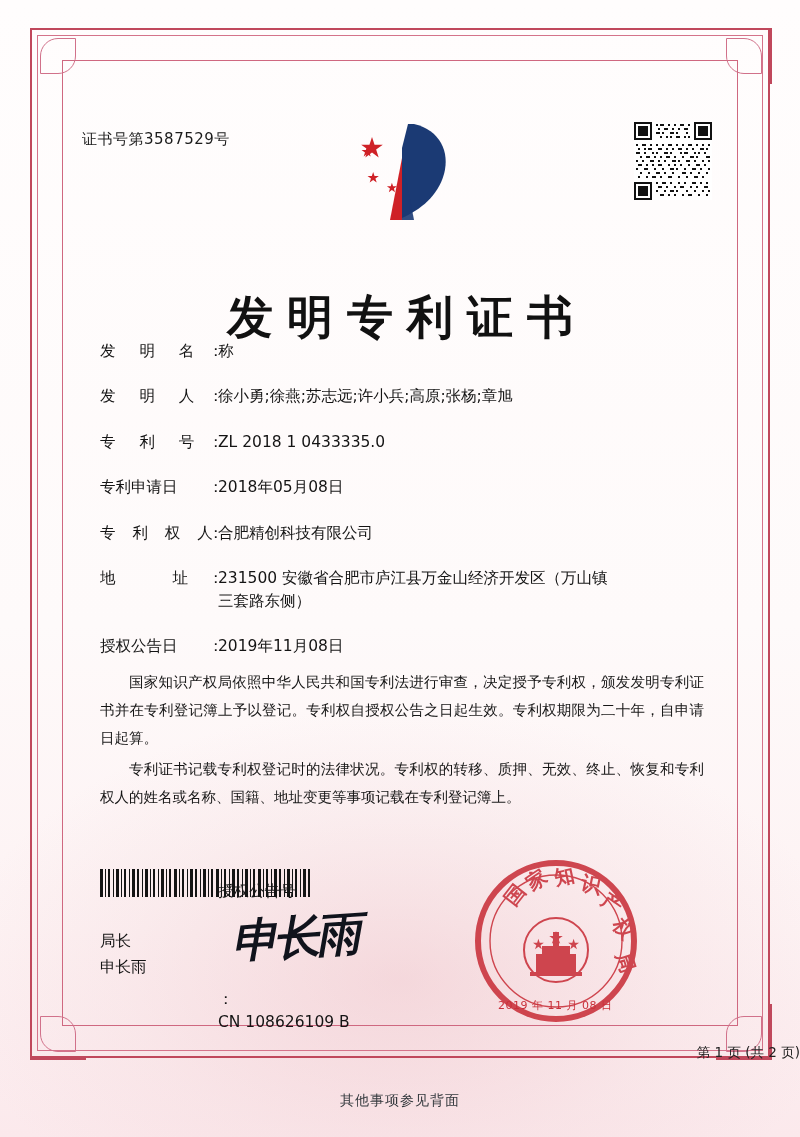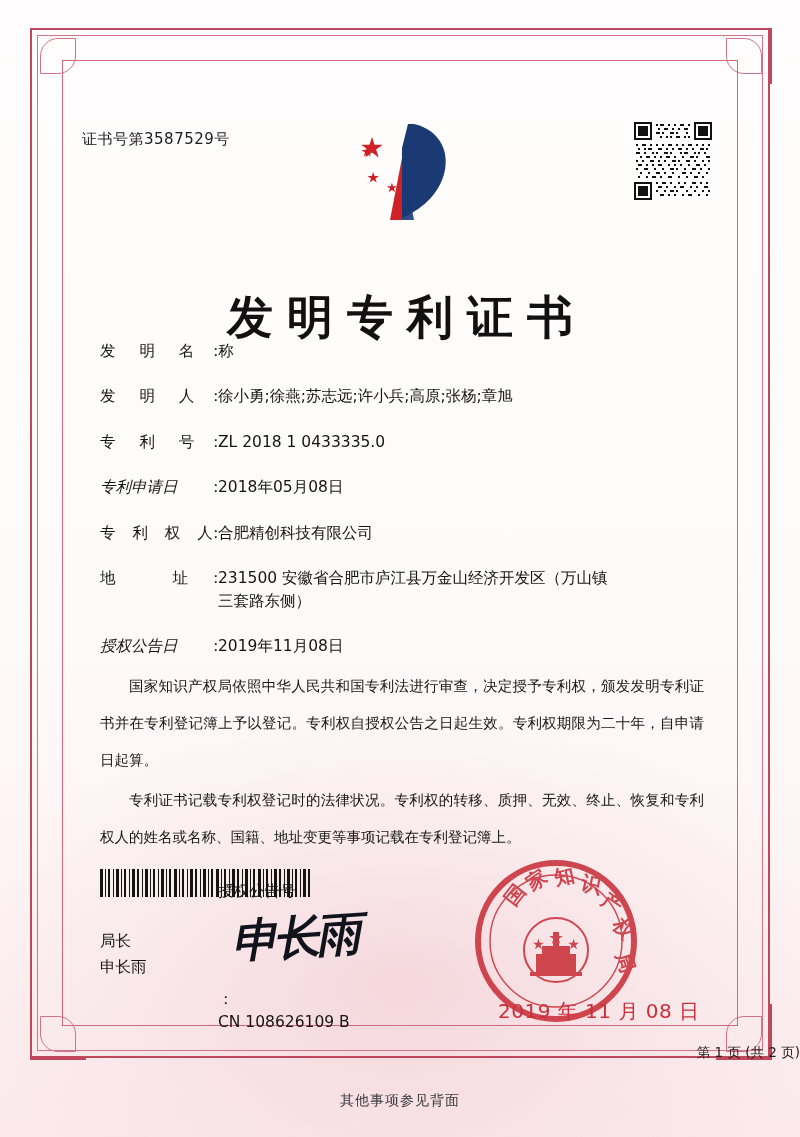--- a/index.html
+++ b/index.html
@@ -129,41 +129,41 @@
   .row .colon {
     width: 10px;
     flex: 0 0 10px;
   }
   .row .value {
     flex: 1 1 auto;
   }
   .label.sp5 { letter-spacing: 9.5px; }
   .label.sp4 { letter-spacing: 6px; }
   .label.sp-addr { letter-spacing: 26px; }
-  .label.sp-none { letter-spacing: 0; font-style: italic; }
+  .label.sp-none { letter-spacing: 0; }
 
   .row.pub .value-wrap {
     display: flex;
     width: 100%;
     flex-direction: column;
   }
   .pub-left { width: 245px; flex: 0 0 245px; }
   .pub-label2 { flex: 0 0 108px; white-space: nowrap; }
 
   .addr-second {
     margin-left: 0;
   }
 
   
   .body-text {
     position: absolute;
     left: 100px; top: 668px;
     width: 604px;
     font-size: 14.5px;
-    line-height: 37px;
+    line-height: 28px;
     color: #161616;
     text-align: justify;
   }
   .body-text p { margin: 0 0 3px 0; text-indent: 29px; }
 
   
   .barcode {
     position: absolute;
     left: 100px; top: 869px;
     width: 212px; height: 28px;
@@ -194,21 +194,21 @@
   .seal {
     position: absolute;
     left: 470px; top: 855px;
     width: 172px; height: 172px;
   }
   .seal svg { display: block; }
 
   .seal-date {
     position: absolute;
     left: 498px; top: 998px;
-    font-size: 20px;
+    font-size: 11px;
     color: #c9303a;
     letter-spacing: 0.5px;
     white-space: nowrap;
   }
 
   .page-no {
     position: absolute;
     left: 0; top: 1044px;
     width: 800px;
     text-align: right;

